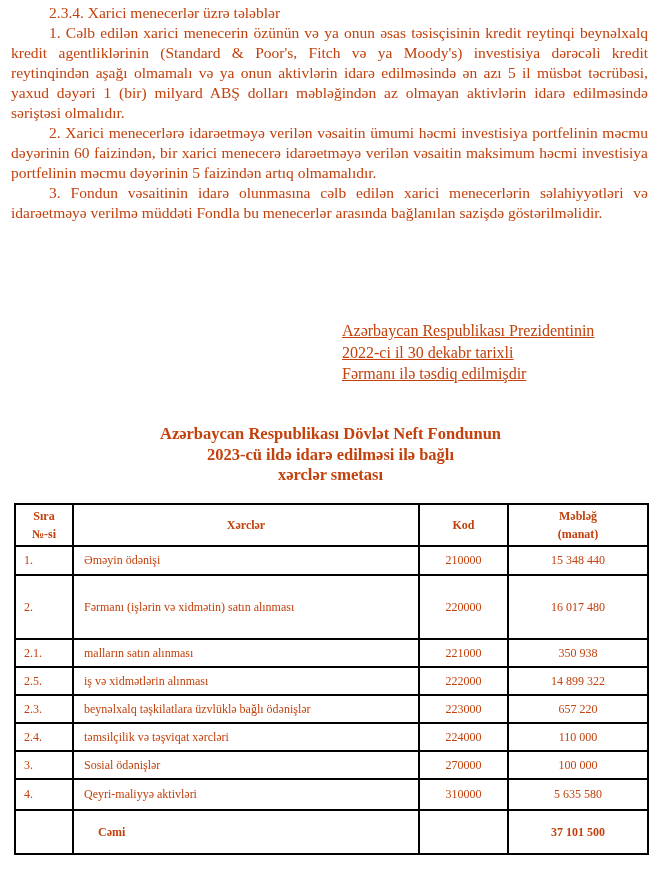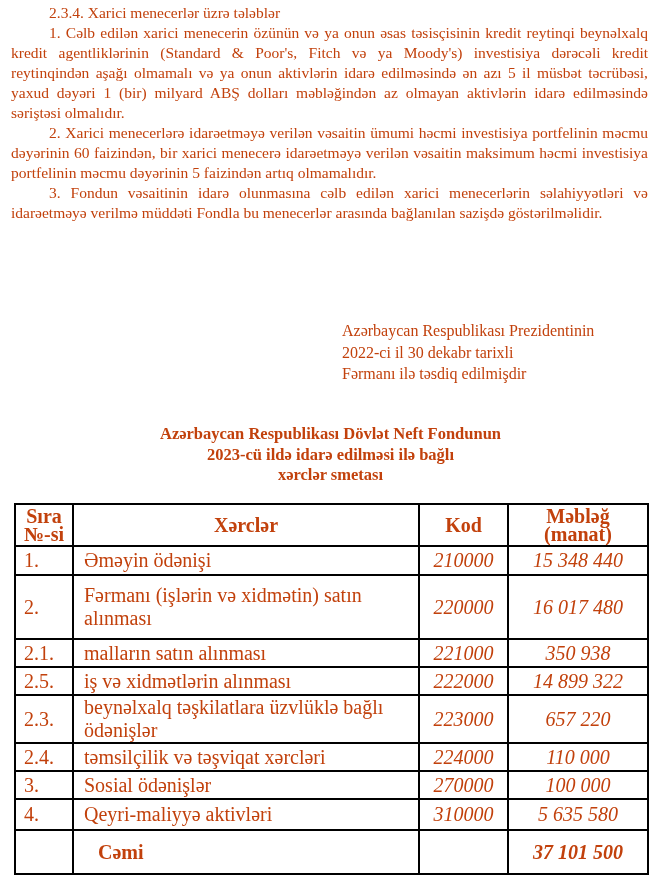--- a/index.html
+++ b/index.html
@@ -23,59 +23,60 @@
     text-align: justify;
   }
   .body-text p { text-indent: 38px; }
   .approval {
     position: absolute;
     top: 320px;
     left: 342px;
     font-size: 16px;
     line-height: 21.5px;
     text-align: left;
+    text-decoration: underline;
   }
   .doc-title {
     position: absolute;
     top: 424px;
     left: 0;
     width: 661px;
     text-align: center;
     font-weight: bold;
     font-size: 16.5px;
     line-height: 20.5px;
   }
   table.expenses {
     position: absolute;
     top: 503px;
     left: 14px;
     width: 633px;
     border-collapse: collapse;
-    font-size: 20px;
+    font-size: 12px;
     table-layout: fixed;
   }
   table.expenses th, table.expenses td {
     border: 2px solid #000000;
     vertical-align: middle;
     overflow: hidden;
   }
   col.c-no     { width: 58px; }
   col.c-name   { width: 346px; }
   col.c-code   { width: 89px; }
   col.c-amount { width: 140px; }
   table.expenses th {
     font-weight: bold;
     text-align: center;
     height: 40px;
     line-height: 18px;
     padding: 2px;
   }
   td.c-no   { text-align: left; padding-left: 8px; }
   td.c-name { text-align: left; padding-left: 10px; padding-right: 4px; }
-  td.c-code, td.c-amount { text-align: center; font-style: italic; }
+  td.c-code, td.c-amount { text-align: center; }
   tr.h29 { height: 29px; }
   tr.h64 { height: 64px; }
   tr.h28 { height: 28px; margin-top: 20px; }
   tr.h31 { height: 31px; }
   tr.h44 { height: 44px; border-radius: 15px; }
   tr.total-row td { font-weight: bold; }
   tr.total-row td.c-name { padding-left: 24px; }
 </style>
 </head>
 <body>

